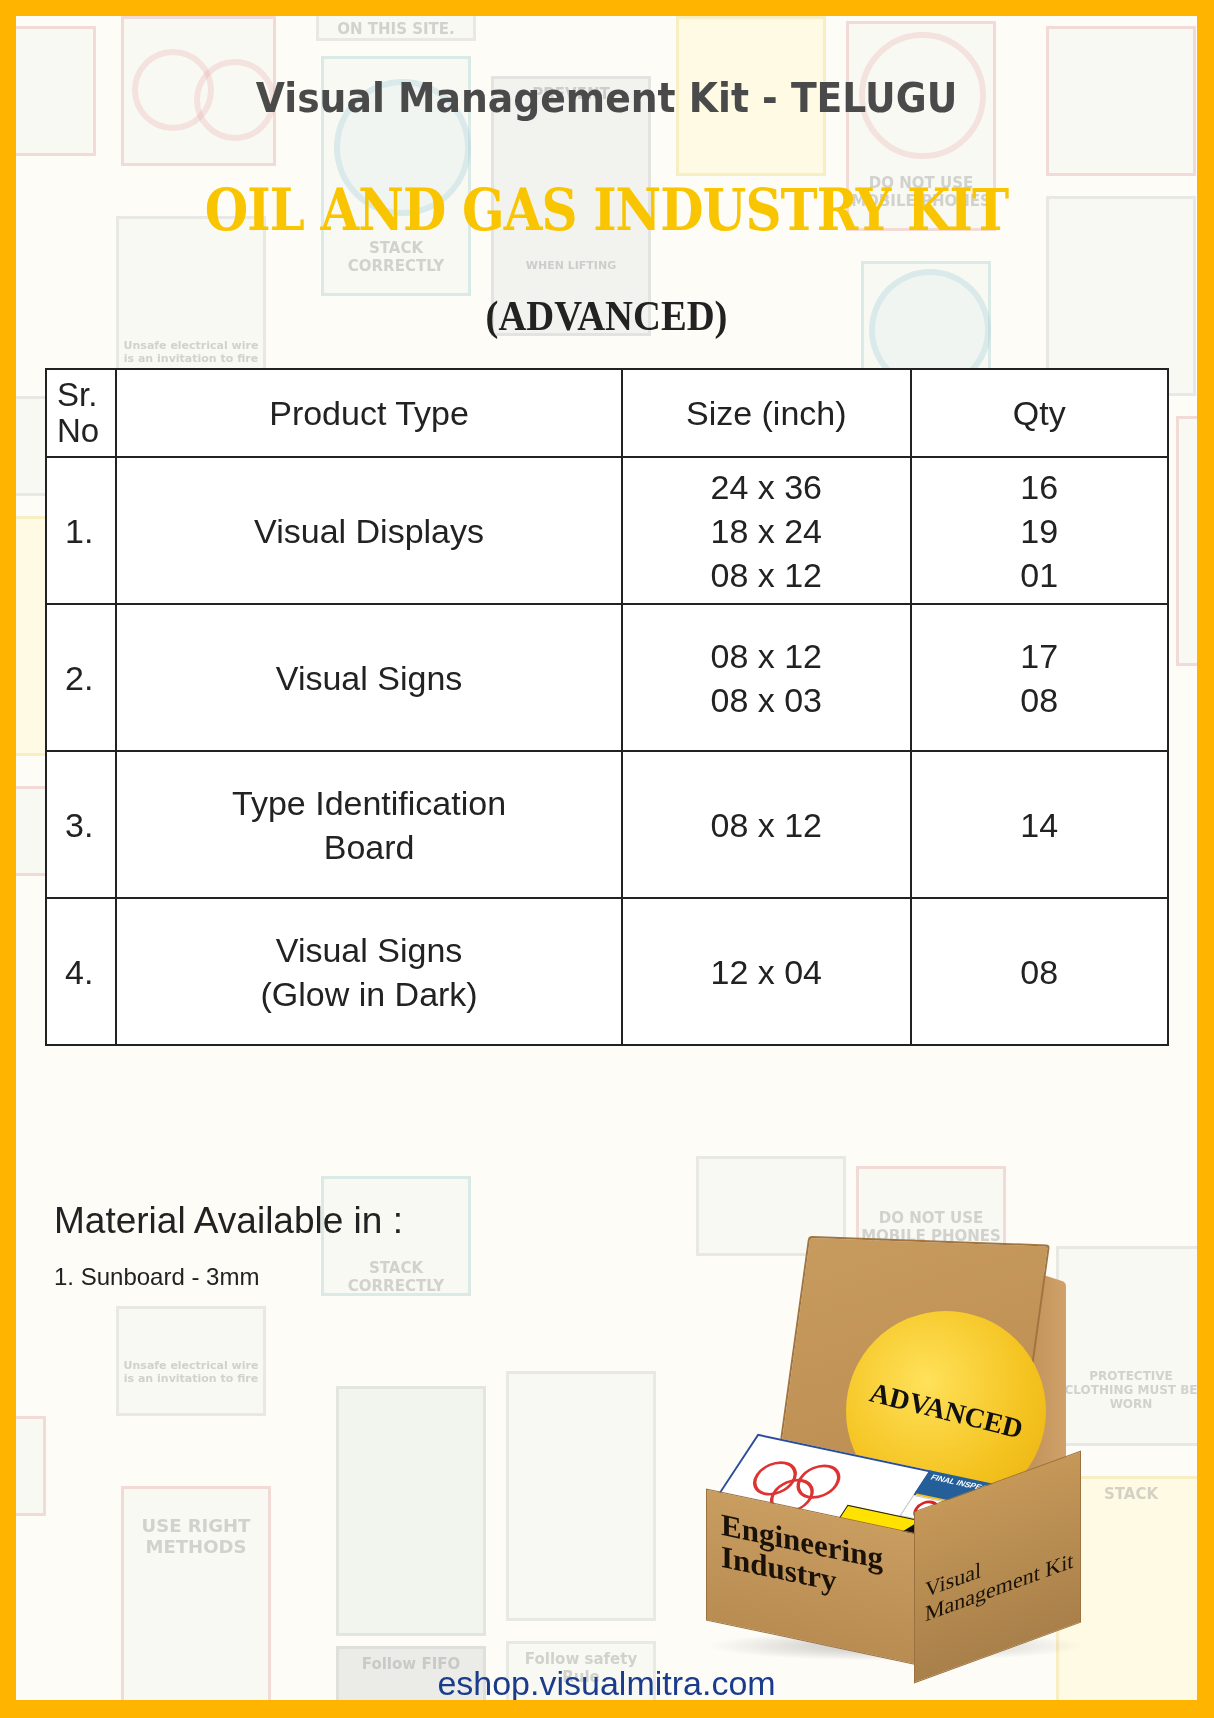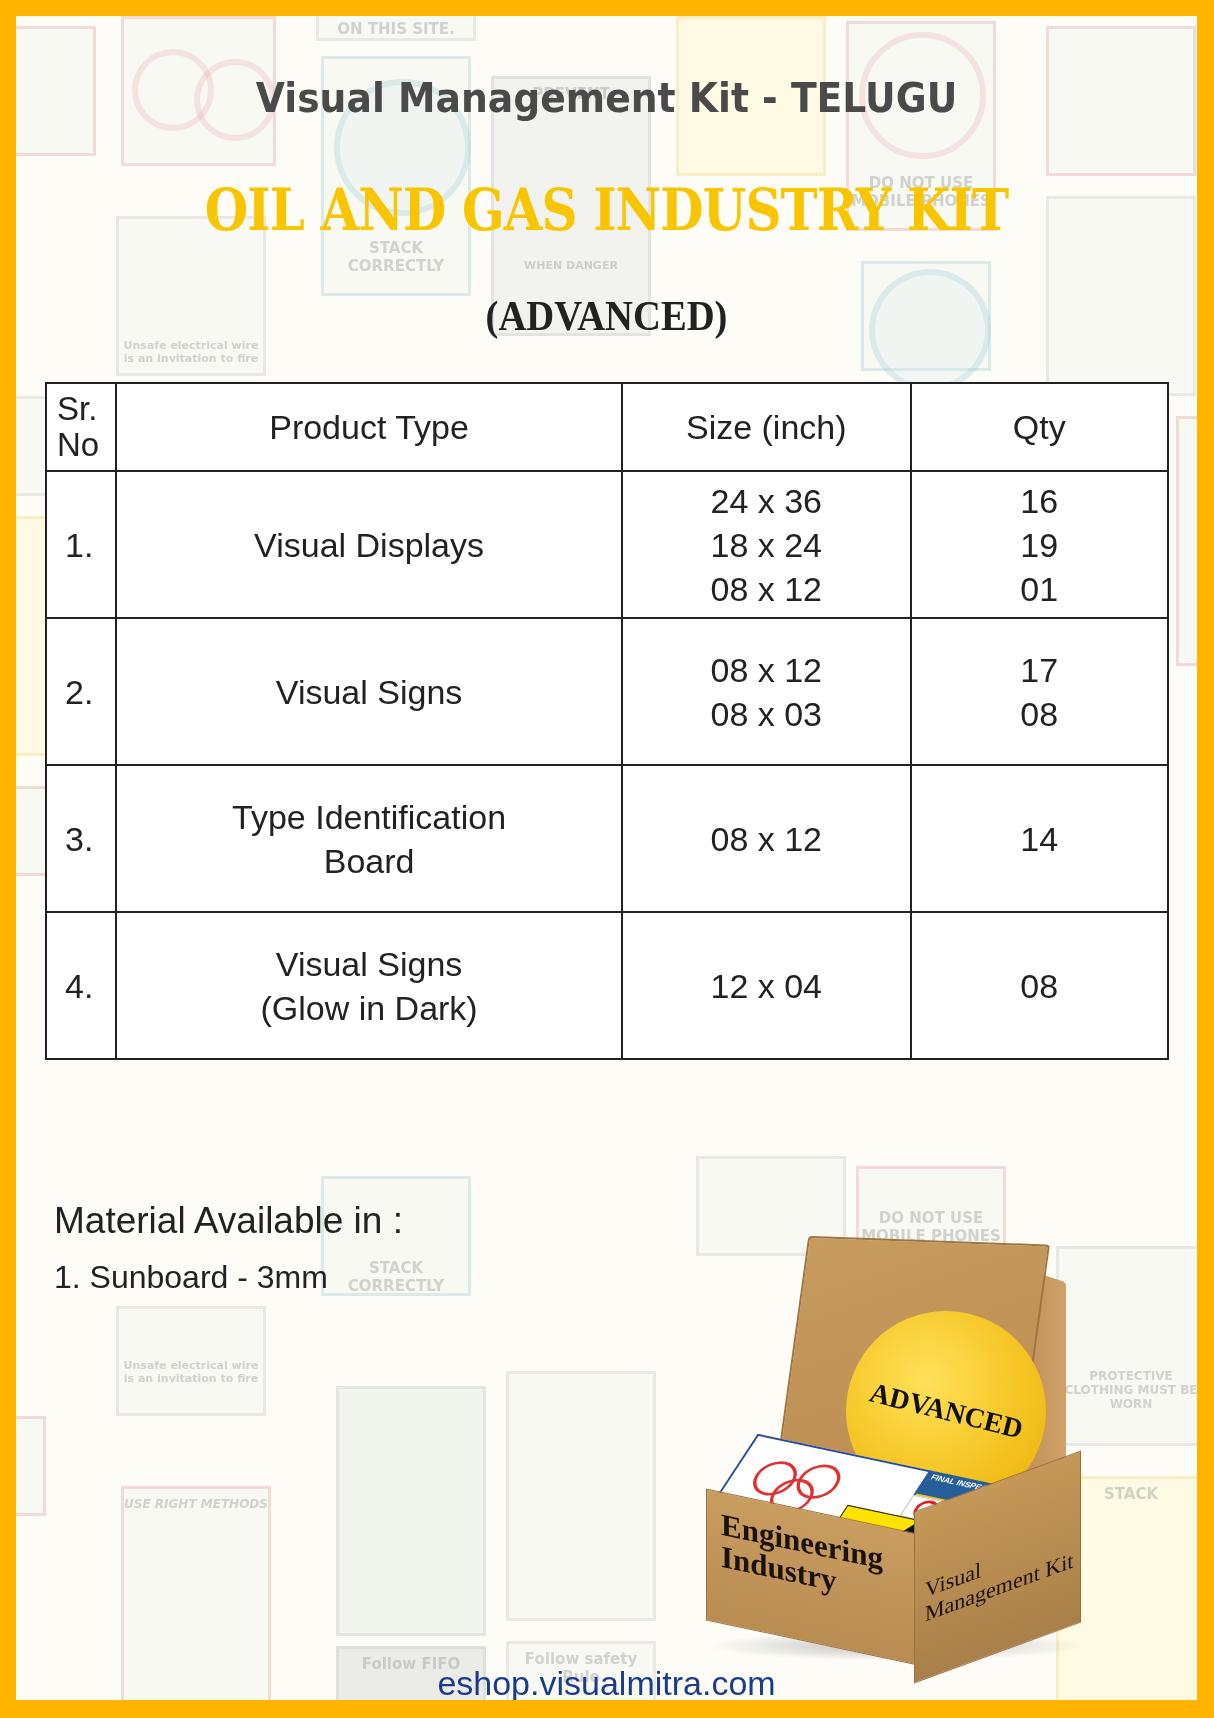--- a/index.html
+++ b/index.html
@@ -42,21 +42,21 @@
       font-family: "DejaVu Serif", serif; font-weight: bold; font-size: 58px;
       color: #F9C400; transform: scaleX(0.86); letter-spacing: -1px;
     }
     .level-title {
       position: absolute; top: 276px; left: 0; width: 1181px; text-align: center;
       font-family: "Liberation Serif", serif; font-weight: bold; font-size: 42px;
       color: #222; transform: scaleX(0.92);
     }
 
     table.kit-table {
-      position: absolute; left: 29px; top: 366px; width: 1124px;
+      position: absolute; left: 29px; top: 352px; width: 1124px;
       border-collapse: collapse; background: #fff;
       font-family: "Liberation Sans", sans-serif; color: #222;
     }
     .kit-table td, .kit-table th {
       border: 2px solid #222; text-align: center; vertical-align: middle;
       font-weight: normal; font-size: 34px; line-height: 44px; padding: 0;
     }
     .kit-table th { height: 86px; }
     .kit-table th.sr { font-size: 33px; line-height: 36px; text-align: left; padding-left: 10px; }
     .kit-table td { height: 145px; }
@@ -67,21 +67,21 @@
     .col-type { width: 505px; }
     .col-size { width: 288px; }
     .col-qty { width: 257px; }
     .multi span { display: block; }
 
     .materials {
       position: absolute; left: 38px; top: 1180px; color: #222;
       font-family: "Liberation Sans", sans-serif;
     }
     .materials .heading { font-size: 37px; line-height: 50px; margin-bottom: 8px; }
-    .materials .item { font-size: 32px; line-height: 46px; }
+    .materials .item { font-size: 24px; line-height: 46px; }
 
     .footer-url {
       position: absolute; top: 1648px; left: 0; width: 1181px; text-align: center;
       font-size: 34px; color: #1B3C8C; font-family: "Liberation Sans", sans-serif;
     }
 
     
     .box { position: absolute; left: 680px; top: 1195px; width: 420px; height: 460px; }
     .box-shadow {
       position: absolute; left: 10px; top: 420px; width: 380px; height: 30px;
@@ -174,21 +174,21 @@
       <div class="bg-circle" style="left:8px;top:30px;width:70px;height:70px;"></div>
       <div class="bg-circle" style="left:70px;top:40px;width:70px;height:70px;"></div>
     </div>
     <div class="bg-sign" style="left:300px;top:-5px;width:160px;height:30px;"><span>ON THIS SITE.</span></div>
     <div class="bg-sign teal" style="left:305px;top:40px;width:150px;height:240px;">
       <div class="bg-circle teal" style="left:10px;top:20px;width:125px;height:125px;"></div>
       <div class="bg-label" style="top:180px;">STACK CORRECTLY</div>
     </div>
     <div class="bg-sign" style="left:475px;top:60px;width:160px;height:260px;background:rgba(220,225,220,0.35);">
       <span>PREVENT</span>
-      <div class="bg-label" style="top:180px;font-size:11px;">WHEN DANGER</div>
+      <div class="bg-label" style="top:180px;font-size:11px;">WHEN LIFTING</div>
     </div>
     <div class="bg-sign yellow" style="left:660px;top:0px;width:150px;height:160px;"></div>
     <div class="bg-sign red" style="left:830px;top:5px;width:150px;height:210px;">
       <div class="bg-circle" style="left:10px;top:8px;width:115px;height:115px;"></div>
       <div class="bg-label" style="top:150px;">DO NOT USE MOBILE PHONES</div>
     </div>
     <div class="bg-sign red" style="left:1030px;top:10px;width:150px;height:150px;"></div>
     <div class="bg-sign" style="left:100px;top:200px;width:150px;height:160px;">
       <div class="bg-label" style="top:120px;font-size:11px;">Unsafe electrical wire is an invitation to fire</div>
     </div>
@@ -204,21 +204,21 @@
     <div class="bg-sign red" style="left:840px;top:1150px;width:150px;height:90px;">
       <div class="bg-label" style="top:40px;">DO NOT USE MOBILE PHONES</div>
     </div>
     <div class="bg-sign teal" style="left:305px;top:1160px;width:150px;height:120px;">
       <div class="bg-label" style="top:80px;">STACK CORRECTLY</div>
     </div>
     <div class="bg-sign" style="left:100px;top:1290px;width:150px;height:110px;">
       <div class="bg-label" style="top:50px;font-size:11px;">Unsafe electrical wire is an invitation to fire</div>
     </div>
     <div class="bg-sign red" style="left:105px;top:1470px;width:150px;height:230px;">
-      <div class="bg-label" style="top:8px;font-size:12px;font-style:italic;">USE RIGHT METHODS</div>
+      <div class="bg-label" style="top:26px;font-size:18px;">USE RIGHT METHODS</div>
     </div>
     <div class="bg-sign" style="left:320px;top:1370px;width:150px;height:250px;background:rgba(220,225,220,0.3);"></div>
     <div class="bg-sign" style="left:490px;top:1355px;width:150px;height:250px;"></div>
     <div class="bg-sign" style="left:320px;top:1630px;width:150px;height:80px;background:rgba(200,205,200,0.35);">
       <span>Follow FIFO</span>
     </div>
     <div class="bg-sign" style="left:490px;top:1625px;width:150px;height:80px;">
       <span>Follow safety Rule</span>
     </div>
     <div class="bg-sign red" style="left:-10px;top:1400px;width:40px;height:100px;"></div>

